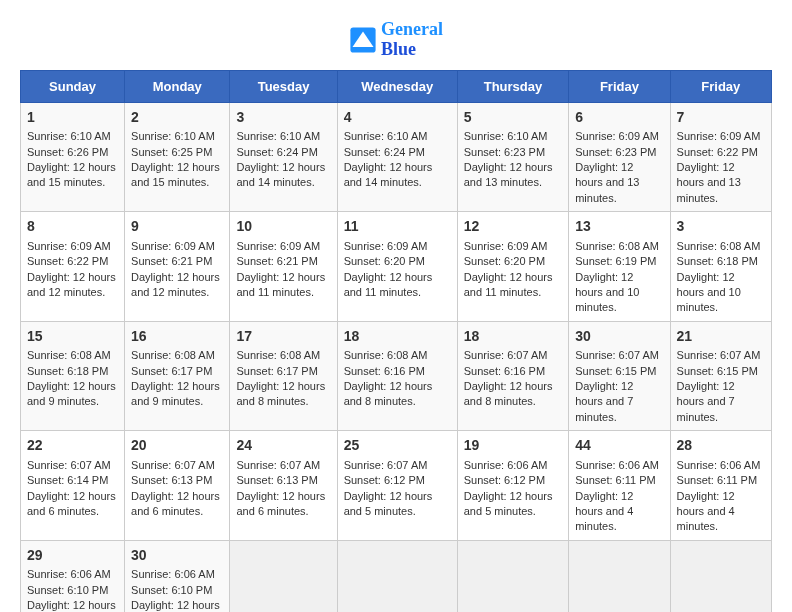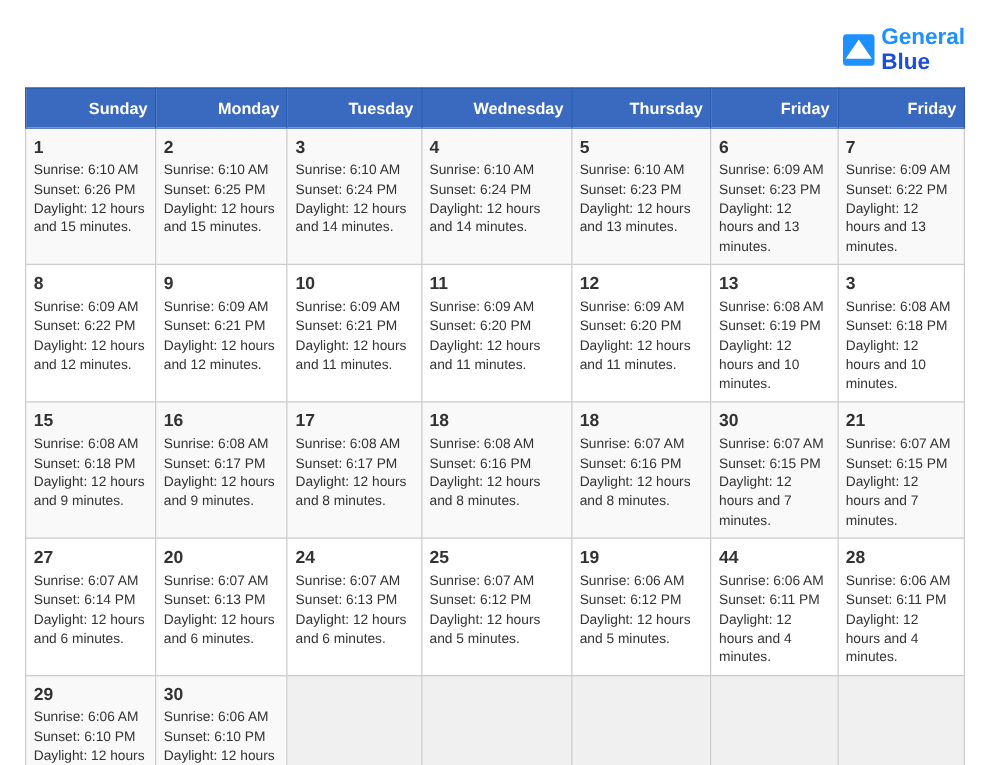--- a/index.html
+++ b/index.html
@@ -5,23 +5,24 @@
     * { box-sizing: border-box; margin: 0; padding: 0; }
     body {
       font-family: Arial, sans-serif;
       background: #fff;
       width: 792px;
       min-height: 612px;
       padding: 20px;
     }
     .header-area {
       display: flex;
-      justify-content: flex-end;
+      justify-content: center;
       align-items: flex-start;
       margin-bottom: 10px;
+      font-family: Liberation Serif, serif;
     }
     .logo {
       display: flex;
       align-items: center;
     }
     .logo-text {
       font-size: 18px;
       font-weight: bold;
       color: #1a1a1a;
       line-height: 1.1;
@@ -48,21 +49,21 @@
     }
     table {
       width: 100%;
       border-collapse: collapse;
       font-size: 11px;
     }
     thead tr th {
       background-color: #3a6abf;
       color: #fff;
       padding: 8px 6px;
-      text-align: right;
+      text-align: center;
       font-size: 13px;
       font-weight: bold;
       border: 1px solid #2a5aaf;
     }
     tbody tr td {
       border: 1px solid #ccc;
       vertical-align: top;
       padding: 5px 6px;
       height: 80px;
       background: #fff;
@@ -137,21 +138,21 @@
       <tr>
         <td><span class="day-num">15</span>Sunrise: 6:08 AM<br>Sunset: 6:18 PM<br>Daylight: 12 hours and 9 minutes.</td>
         <td><span class="day-num">16</span>Sunrise: 6:08 AM<br>Sunset: 6:17 PM<br>Daylight: 12 hours and 9 minutes.</td>
         <td><span class="day-num">17</span>Sunrise: 6:08 AM<br>Sunset: 6:17 PM<br>Daylight: 12 hours and 8 minutes.</td>
         <td><span class="day-num">18</span>Sunrise: 6:08 AM<br>Sunset: 6:16 PM<br>Daylight: 12 hours and 8 minutes.</td>
         <td><span class="day-num">18</span>Sunrise: 6:07 AM<br>Sunset: 6:16 PM<br>Daylight: 12 hours and 8 minutes.</td>
         <td><span class="day-num">30</span>Sunrise: 6:07 AM<br>Sunset: 6:15 PM<br>Daylight: 12 hours and 7 minutes.</td>
         <td><span class="day-num">21</span>Sunrise: 6:07 AM<br>Sunset: 6:15 PM<br>Daylight: 12 hours and 7 minutes.</td>
       </tr>
       <tr>
-        <td><span class="day-num">27</span>Sunrise: 6:07 AM<br>Sunset: 6:14 PM<br>Daylight: 12 hours and 6 minutes.</td>
+        <td><span class="day-num">22</span>Sunrise: 6:07 AM<br>Sunset: 6:14 PM<br>Daylight: 12 hours and 6 minutes.</td>
         <td><span class="day-num">20</span>Sunrise: 6:07 AM<br>Sunset: 6:13 PM<br>Daylight: 12 hours and 6 minutes.</td>
         <td><span class="day-num">24</span>Sunrise: 6:07 AM<br>Sunset: 6:13 PM<br>Daylight: 12 hours and 6 minutes.</td>
         <td><span class="day-num">25</span>Sunrise: 6:07 AM<br>Sunset: 6:12 PM<br>Daylight: 12 hours and 5 minutes.</td>
         <td><span class="day-num">19</span>Sunrise: 6:06 AM<br>Sunset: 6:12 PM<br>Daylight: 12 hours and 5 minutes.</td>
         <td><span class="day-num">44</span>Sunrise: 6:06 AM<br>Sunset: 6:11 PM<br>Daylight: 12 hours and 4 minutes.</td>
         <td><span class="day-num">28</span>Sunrise: 6:06 AM<br>Sunset: 6:11 PM<br>Daylight: 12 hours and 4 minutes.</td>
       </tr>
       <tr>
         <td><span class="day-num">29</span>Sunrise: 6:06 AM<br>Sunset: 6:10 PM<br>Daylight: 12 hours and 4 minutes.</td>
         <td><span class="day-num">30</span>Sunrise: 6:06 AM<br>Sunset: 6:10 PM<br>Daylight: 12 hours and 3 minutes.</td>

